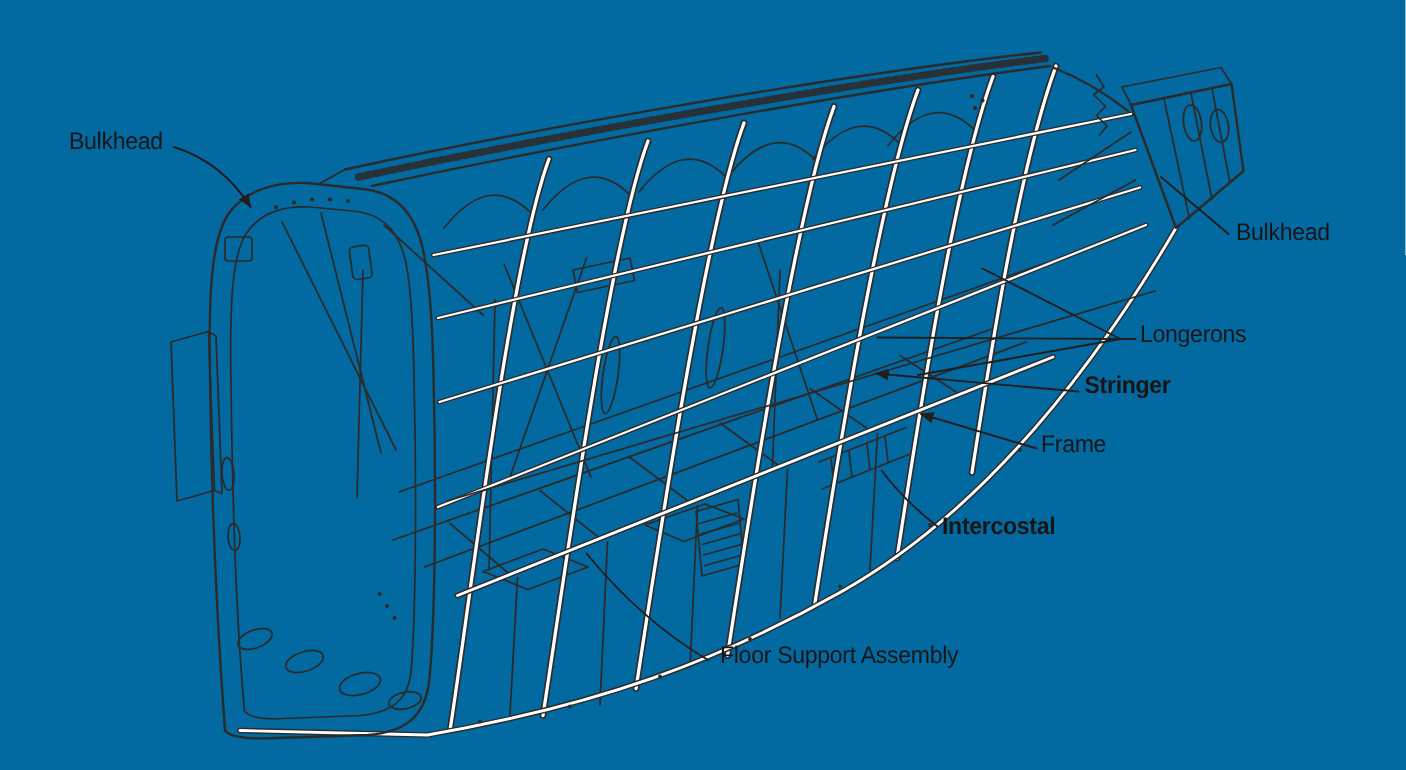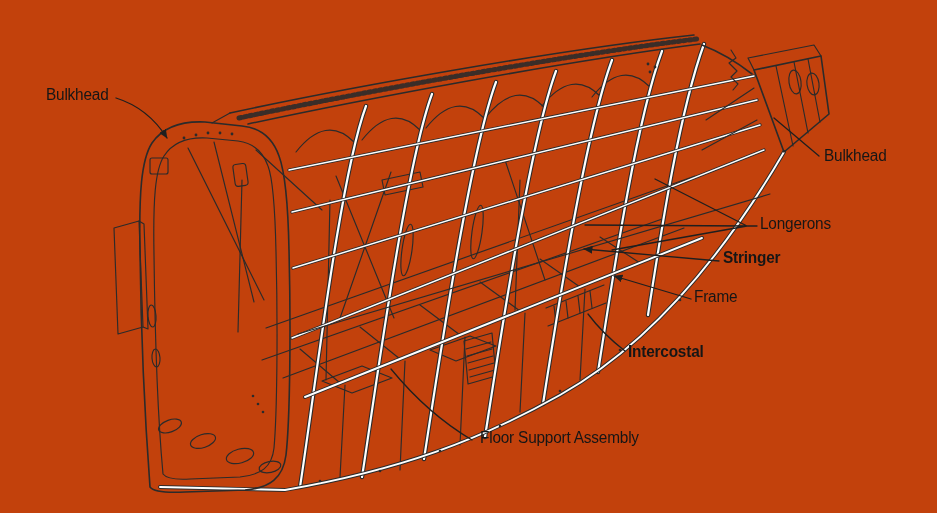--- a/index.html
+++ b/index.html
@@ -1,16 +1,16 @@
 <!DOCTYPE html>
 <html><head>
 <meta charset="utf-8">
 <style>
   html,body{margin:0;padding:0;background:#ffffff;}
-  .stage{position:relative;width:937px;height:513px;background:#c2410c;overflow:hidden;
+  .stage{position:relative;width:937px;height:513px;background:#0369a1;overflow:hidden;
          font-family:"Liberation Sans",sans-serif;}
   svg{position:absolute;left:0;top:0;}
   svg *{vector-effect:none;}
   .ln{fill:none;stroke:#2b2b2b;stroke-width:1.6;stroke-linecap:round;stroke-linejoin:round;}
   .thin{stroke-width:1.15;}
   .dblA-o{stroke-width:4.4;}  .dblA-i{stroke:#ffffff;stroke-width:2.2;}
   .dblB-o{stroke-width:3.2;}  .dblB-i{stroke:#ffffff;stroke-width:1.5;}
   .dblC-o{stroke-width:3.8;}  .dblC-i{stroke:#ffffff;stroke-width:1.9;}
   .hatch{stroke-width:5;stroke-dasharray:2.5 3;opacity:.9;}
   .dot{fill:#2b2b2b;stroke:none;}

